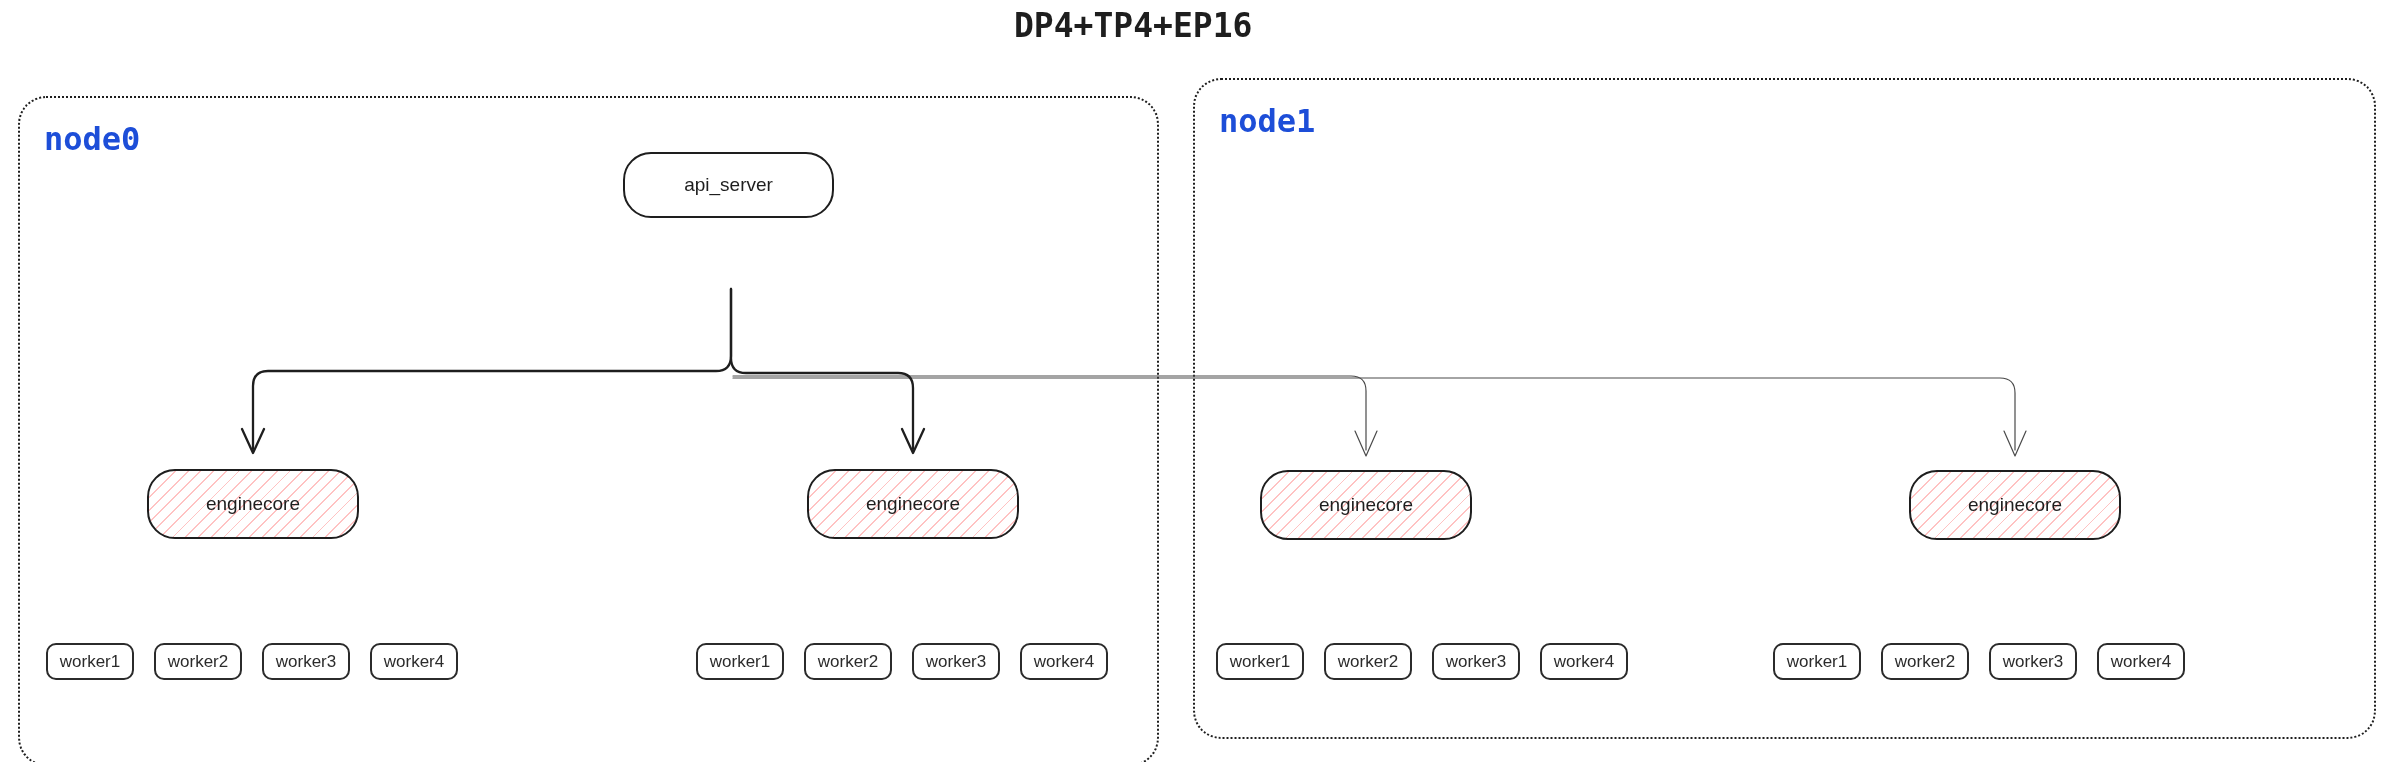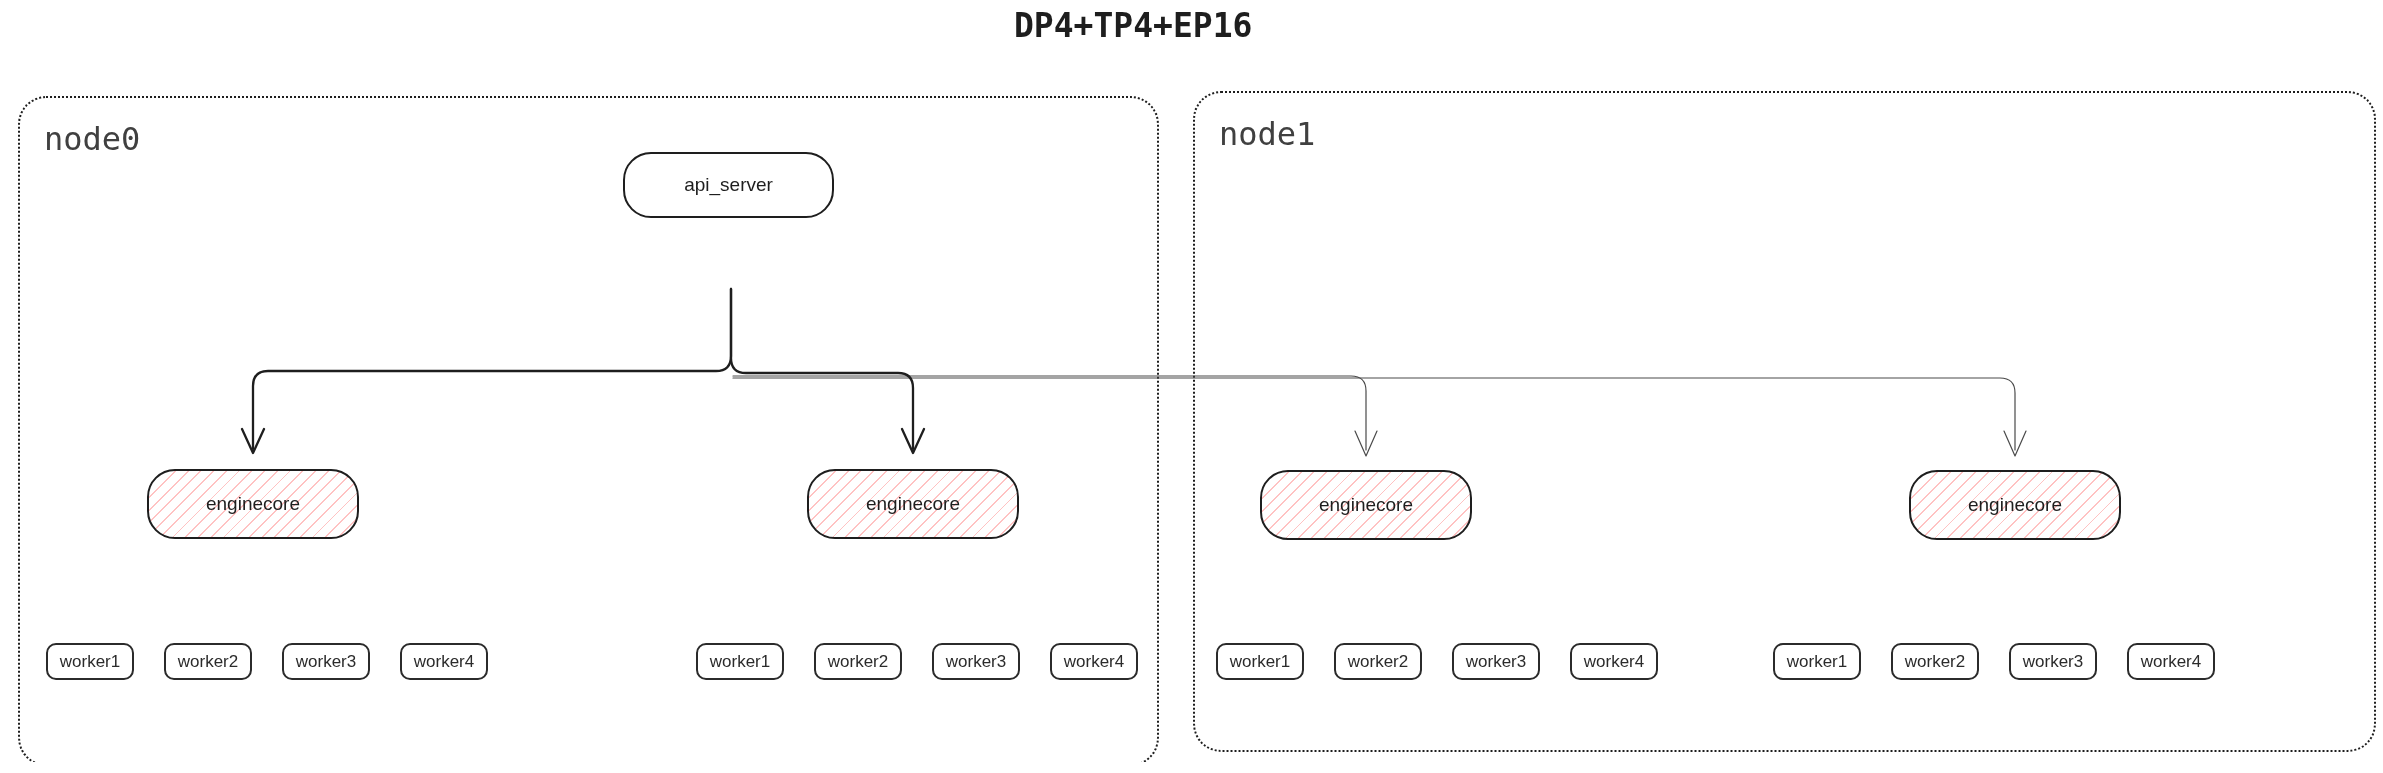--- a/index.html
+++ b/index.html
@@ -31,27 +31,27 @@
     position: absolute;
     border: 2.4px dotted #1e1e1e;
     border-radius: 28px;
     background: transparent;
   }
   .node-frame .node-label {
     position: absolute;
     left: 24px;
     top: 22px;
     font-family: "DejaVu Sans Mono", monospace;
-    font-weight: normal;
+    font-weight: bold;
     font-size: 32px;
-    color: #404040;
+    color: #1d4ed8;
     white-space: nowrap;
   }
   #node0 { left: 18px;   top: 96px; width: 1137px; height: 666px; }
-  #node1 { left: 1193px; top: 91px; width: 1179px; height: 657px; }
+  #node1 { left: 1193px; top: 78px; width: 1179px; height: 657px; }
 
   .shape {
     position: absolute;
     border: 2px solid #1e1e1e;
     background: #ffffff;
     display: flex;
     align-items: center;
     justify-content: center;
     font-size: 19px;
     color: #1e1e1e;
@@ -84,21 +84,21 @@
   }
 
   #enginecore-0 { left: 147px;  top: 461px; width: 212px; height: 70px; }
   #enginecore-1 { left: 807px;  top: 461px; width: 212px; height: 70px; }
   #enginecore-2 { left: 1260px; top: 462px; width: 212px; height: 70px; }
   #enginecore-3 { left: 1909px; top: 462px; width: 212px; height: 70px; }
 
   .worker-row {
     position: absolute;
     display: flex;
-    gap: 30px;
+    gap: 20px;
   }
   #worker-row-0 { left: 46px;   top: 643px; }
   #worker-row-1 { left: 696px;  top: 643px; }
   #worker-row-2 { left: 1216px; top: 643px; }
   #worker-row-3 { left: 1773px; top: 643px; }
 
   .worker {
     width: 88px;
     height: 37px;
     border: 2px solid #2b2b2b;

